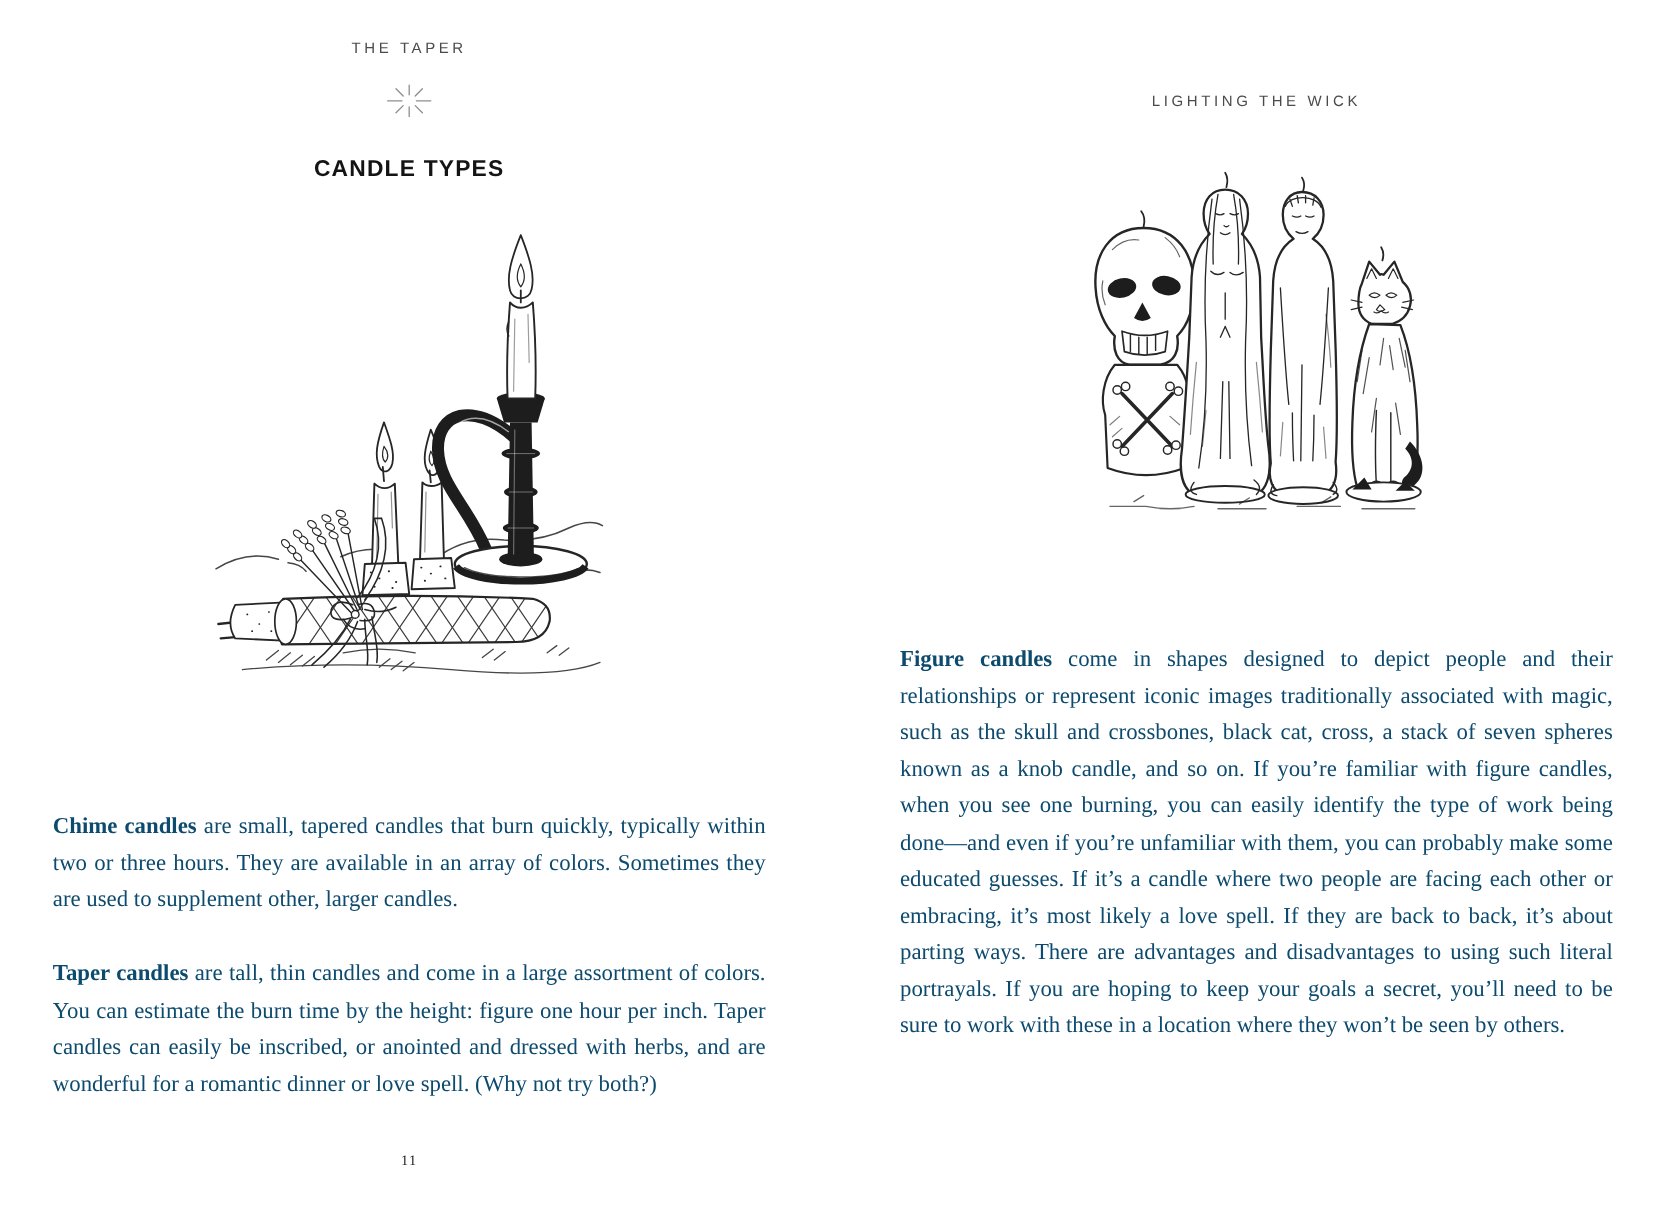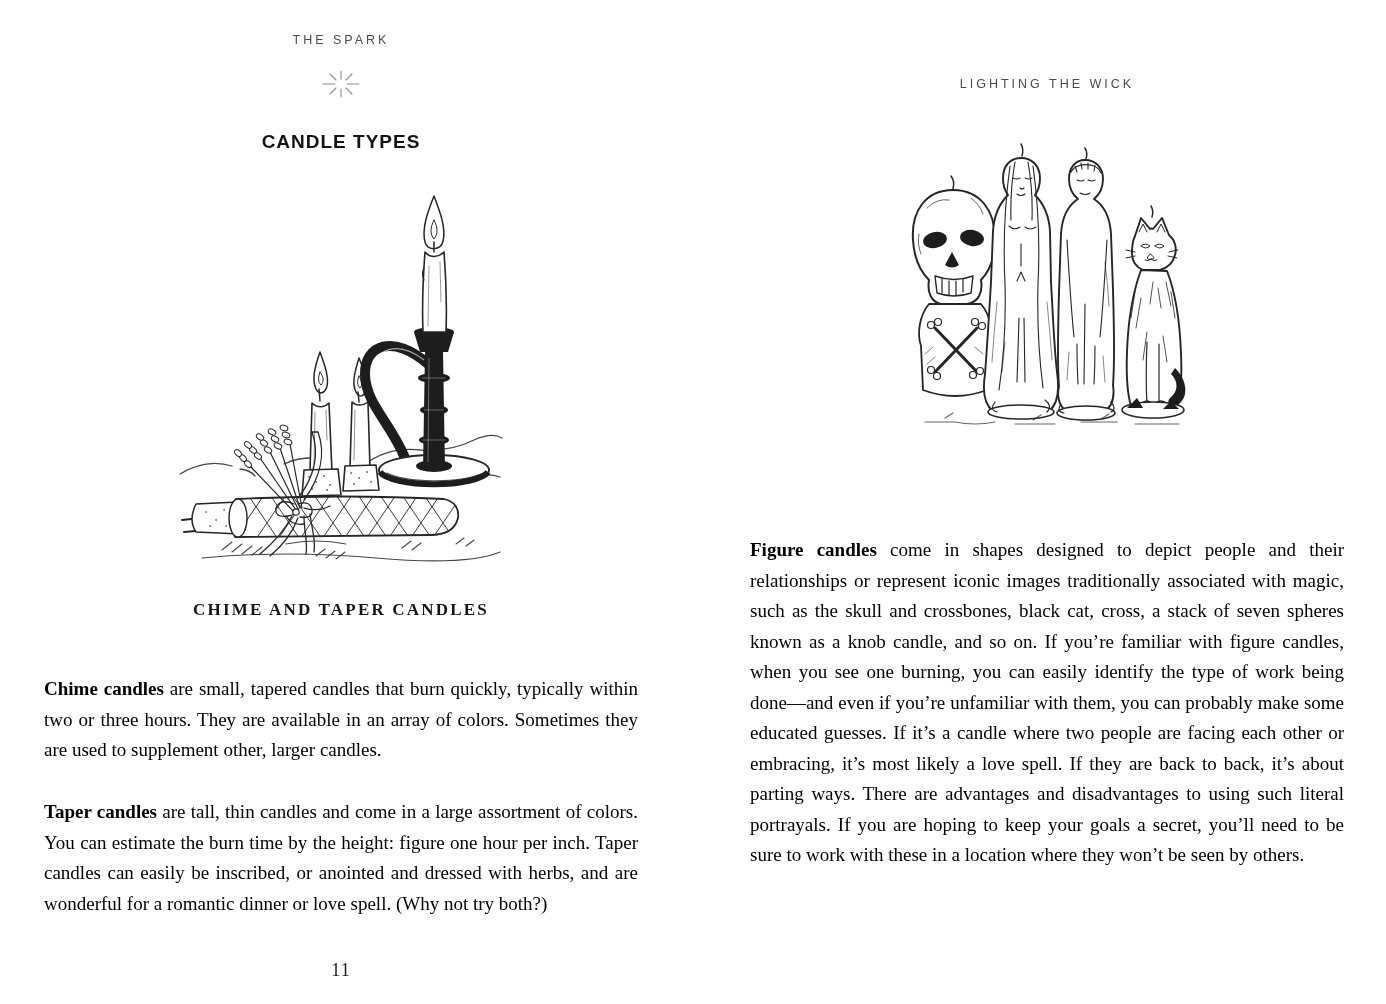--- a/index.html
+++ b/index.html
@@ -39,41 +39,41 @@
     text-align:center;
     font-weight:700;font-size:17px;letter-spacing:2.2px;
     color:#161616;
   }
   .caption-left{top:600px;}
   .caption-right{top:415px;}
   .body-para{
     position:absolute;left:0;width:594px;
     font-size:19px;line-height:30.5px;
     text-align:justify;
-    color:#000000;
+    color:#0c4a6e;
   }
   .body-para b{font-weight:700;}
   .pL1{top:655px;} .pL2{top:778px;}
   .pR1{top:472px;} .pR2{top:869px;}
   .page-number{
     position:absolute;top:960px;left:0;width:100%;
-    text-align:center;font-size:18px;color:#1a1a1a;letter-spacing:1px;
+    text-align:center;font-size:12px;color:#1a1a1a;letter-spacing:1px;
   }
   svg .ink{stroke:#262626;fill:none;stroke-linecap:round;stroke-linejoin:round;}
   svg .fillw{fill:#ffffff;stroke:#262626;stroke-linecap:round;stroke-linejoin:round;}
   svg .dark{fill:#1d1d1d;stroke:none;}
 </style>
 </head>
 <body>
 
 <div class="spread">
 
   <div class="page page-left">
 
-    <div class="running-header">THE SPARK</div>
+    <div class="running-header">THE TAPER</div>
 
     <div class="ornament">
       <svg width="44" height="40" viewBox="0 0 44 40">
         <g stroke="#8e8e8e" stroke-width="1.1" stroke-linecap="round" fill="none">
           <path d="M4 20 H16 M28 20 H40"></path>
           <path d="M22 7 V15 M22 25 V33"></path>
           <path d="M11 10 L17 16 M27 24 L33 30"></path>
           <path d="M33 10 L27 16 M17 24 L11 30"></path>
         </g>
       </svg>
@@ -180,21 +180,20 @@
         <g class="ink" stroke-width="1.1" opacity="0.85">
           <path d="M56 368 l10 -8 M66 370 l10 -8 M76 372 l10 -8 M86 373 l10 -8"></path>
           <path d="M150 374 l9 -7 M160 376 l9 -7 M170 377 l9 -7"></path>
           <path d="M236 366 l9 -7 M246 368 l9 -7 M290 362 l8 -6 M300 364 l8 -6"></path>
           <path d="M36 376 Q120 368 210 376 T 334 370"></path>
           <path d="M120 362 q30 -6 60 0"></path>
         </g>
       </svg>
     </div>
 
-    <div class="caption caption-left">CHIME AND TAPER CANDLES</div>
 
     <p class="body-para pL2"><span></span><b>Taper candles</b><span> are tall, thin candles and come in a large assortment of colors. You can estimate the burn time by the height: figure one hour per inch. Taper candles can easily be inscribed, or anointed and dressed with herbs, and are wonderful for a romantic dinner or love spell. (Why not try both?)</span></p>
 
     <p class="body-para pL1"><span></span><b>Chime candles</b><span> are small, tapered candles that burn quickly, typically within two or three hours. They are available in an array of colors. Sometimes they are used to supplement other, larger candles.</span></p>
 
     <div class="page-number">11</div>
   </div>
 
   <div class="page page-right">
 

